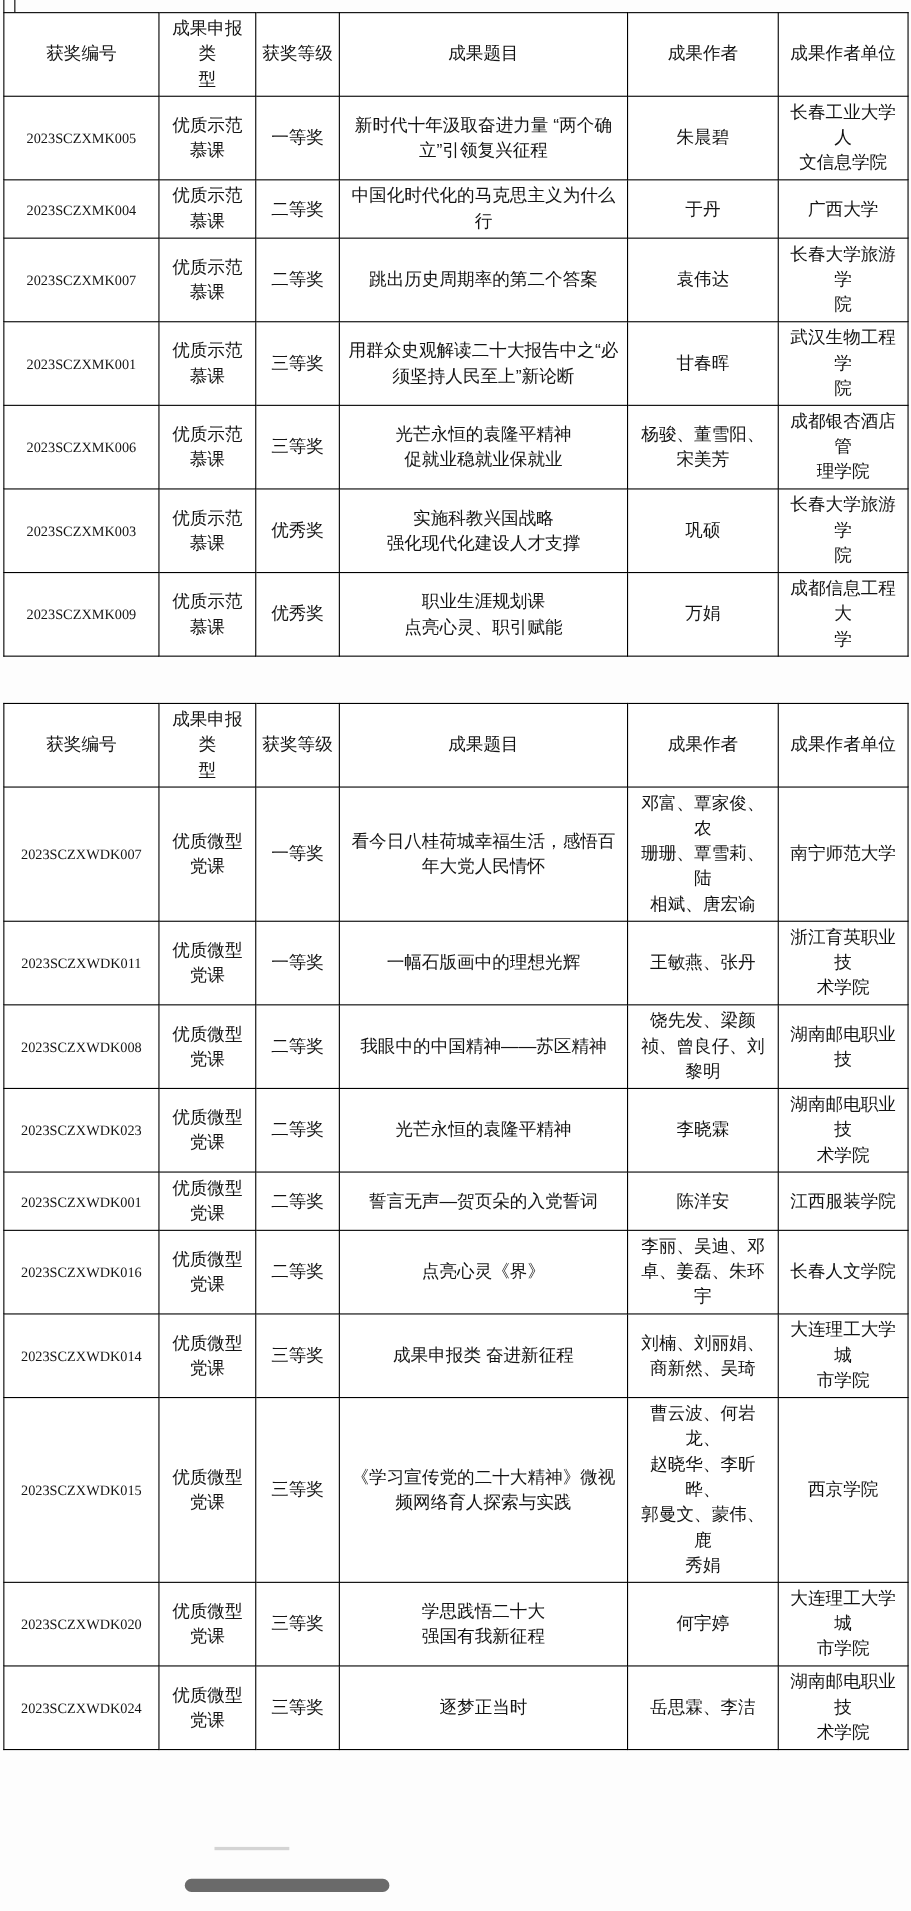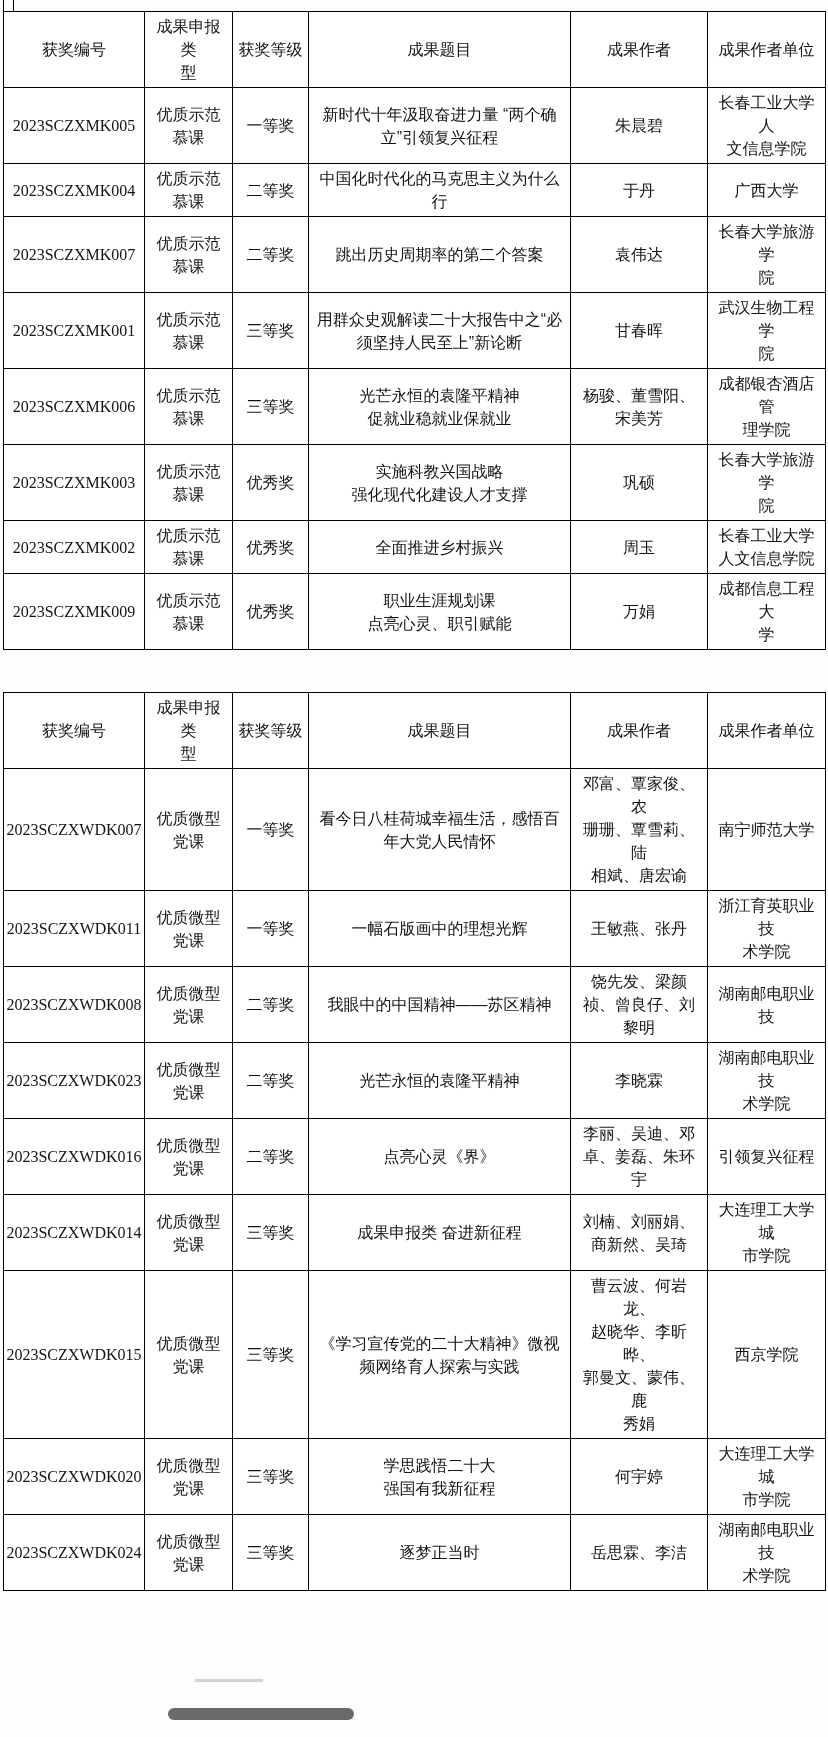--- a/index.html
+++ b/index.html
@@ -40,21 +40,21 @@
   }
   .award-table tr { height:52px; }
   .award-table col.c0 { width:141px; }
   .award-table col.c1 { width:88px; }
   .award-table col.c2 { width:76px; }
   .award-table col.c3 { width:262px; }
   .award-table col.c4 { width:137px; }
   .award-table col.c5 { width:118px; }
   .award-table td.c0 {
     font-family:"Liberation Serif", serif;
-    font-size:16px;
+    font-size:13px;
     padding:3px 1px;
   }
   .table-gap { height:42px; }
 
   .scroll-hint {
     position:absolute; left:195px; bottom:55px;
     width:68px; height:3px; background:#d4d4d4;
   }
   .home-indicator {
     position:absolute; left:168px; bottom:17px;
@@ -150,30 +150,20 @@
         <td class="c1">优质示范
 慕课</td>
         <td class="c2">优秀奖</td>
         <td class="c3">实施科教兴国战略
 强化现代化建设人才支撑</td>
         <td class="c4">巩硕</td>
         <td class="c5">长春大学旅游学
 院</td>
       </tr>
       <tr>
-        <td class="c0">2023SCZXMK002</td>
-        <td class="c1">优质示范
-慕课</td>
-        <td class="c2">优秀奖</td>
-        <td class="c3">全面推进乡村振兴</td>
-        <td class="c4">周玉</td>
-        <td class="c5">长春工业大学
-人文信息学院</td>
-      </tr>
-      <tr>
         <td class="c0">2023SCZXMK009</td>
         <td class="c1">优质示范
 慕课</td>
         <td class="c2">优秀奖</td>
         <td class="c3">职业生涯规划课
 点亮心灵、职引赋能</td>
         <td class="c4">万娟</td>
         <td class="c5">成都信息工程大
 学</td>
       </tr>
@@ -240,29 +230,38 @@
         <td class="c0">2023SCZXWDK023</td>
         <td class="c1">优质微型
 党课</td>
         <td class="c2">二等奖</td>
         <td class="c3">光芒永恒的袁隆平精神</td>
         <td class="c4">李晓霖</td>
         <td class="c5">湖南邮电职业技
 术学院</td>
       </tr>
       <tr>
+        <td class="c0">2023SCZXWDK001</td>
+        <td class="c1">优质微型
+党课</td>
+        <td class="c2">二等奖</td>
+        <td class="c3">誓言无声—贺页朵的入党誓词</td>
+        <td class="c4">陈洋安</td>
+        <td class="c5">江西服装学院</td>
+      </tr>
+      <tr>
         <td class="c0">2023SCZXWDK016</td>
         <td class="c1">优质微型
 党课</td>
         <td class="c2">二等奖</td>
         <td class="c3">点亮心灵《界》</td>
         <td class="c4">李丽、吴迪、邓
 卓、姜磊、朱环
 宇</td>
-        <td class="c5">引领复兴征程</td>
+        <td class="c5">长春人文学院</td>
       </tr>
       <tr>
         <td class="c0">2023SCZXWDK014</td>
         <td class="c1">优质微型
 党课</td>
         <td class="c2">三等奖</td>
         <td class="c3">成果申报类 奋进新征程</td>
         <td class="c4">刘楠、刘丽娟、
 商新然、吴琦</td>
         <td class="c5">大连理工大学城

